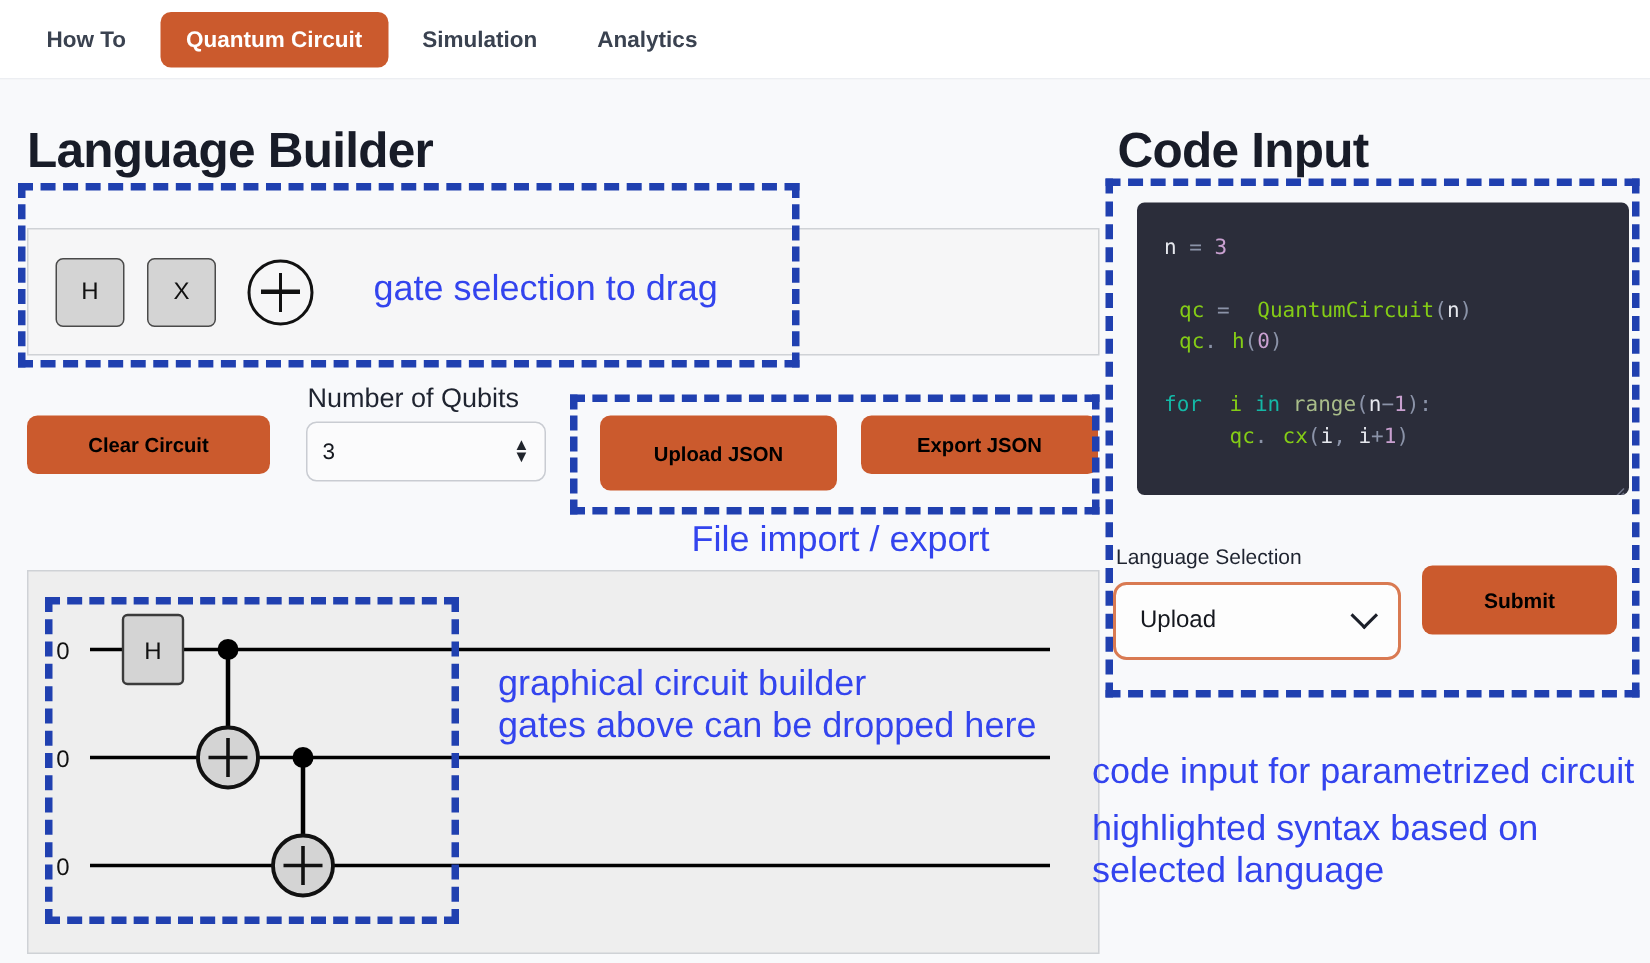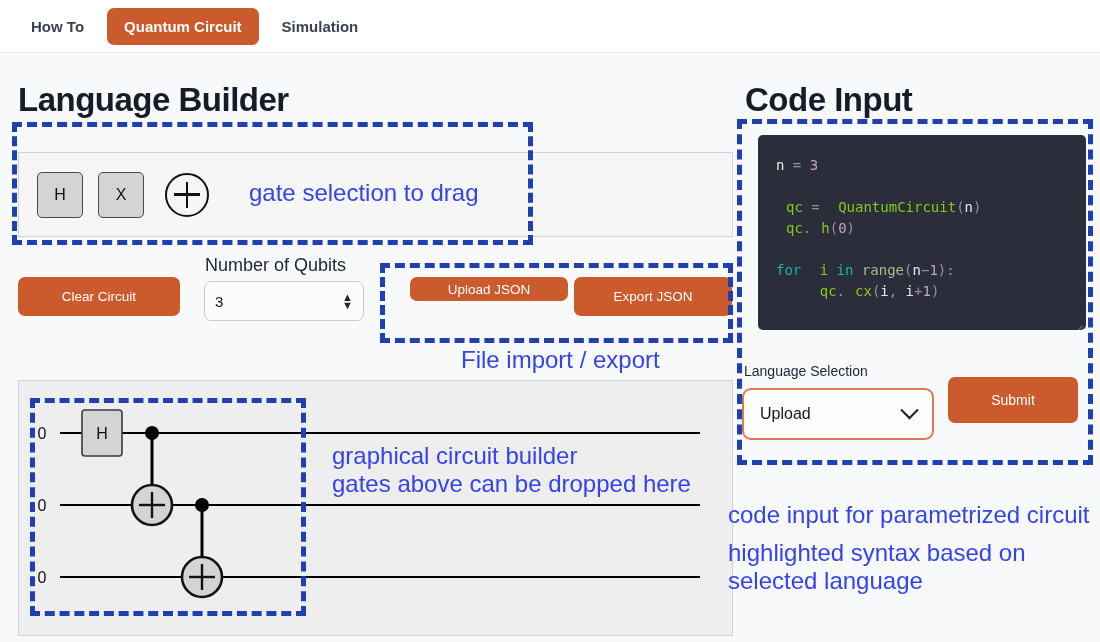--- a/index.html
+++ b/index.html
@@ -79,26 +79,26 @@
     position: relative; cursor: grab; margin-left: 6px;
   }
   .cnot-chip::before, .cnot-chip::after {
     content: ""; position: absolute; background: #111;
   }
   .cnot-chip::before { width: 26px; height: 2.5px; }
   .cnot-chip::after  { height: 26px; width: 2.5px; }
 
   
   .btn {
-    background: #cb5a2d; color: #ffffff; border: none; border-radius: 7px;
-    font-size: 13.5px; font-weight: normal; font-family: "Liberation Sans", sans-serif;
+    background: #cb5a2d; color: #000000; border: none; border-radius: 7px;
+    font-size: 13.5px; font-weight: bold; font-family: "Liberation Sans", sans-serif;
     cursor: pointer; display: flex; align-items: center; justify-content: center;
   }
   #clear-circuit { position: absolute; left: 18px;  top: 277px; width: 162px; height: 39px; }
-  #upload-json   { position: absolute; left: 410px; top: 277px; width: 158px; height: 24px; }
+  #upload-json   { position: absolute; left: 400px; top: 277px; width: 158px; height: 50px; }
   #export-json   { position: absolute; left: 574px; top: 277px; width: 158px; height: 39px; }
   #submit-btn    { position: absolute; left: 948px; top: 377px; width: 130px; height: 46px; font-size: 14px; }
 
   
   #qubit-label {
     position: absolute; left: 205px; top: 255px;
     font-size: 18px; color: #1f2430;
   }
   #qubit-field {
     position: absolute; left: 204px; top: 281px; width: 160px; height: 40px;
@@ -160,20 +160,21 @@
     border-bottom: 2.3px solid #1b1f29; transform: rotate(45deg) translate(-3px,-3px);
   }
 </style>
 </head>
 <body>
 
 <div class="navbar">
   <div class="nav-item first">How To</div>
   <div class="nav-item active">Quantum Circuit</div>
   <div class="nav-item">Simulation</div>
+  <div class="nav-item">Analytics</div>
 </div>
 
 <div class="h-title" id="builder-title">Language Builder</div>
 <div class="h-title" id="code-title">Code Input</div>
 
 <div id="gate-palette">
   <div class="gate-chip">H</div>
   <div class="gate-chip">X</div>
   <div class="cnot-chip"></div>
 </div>

